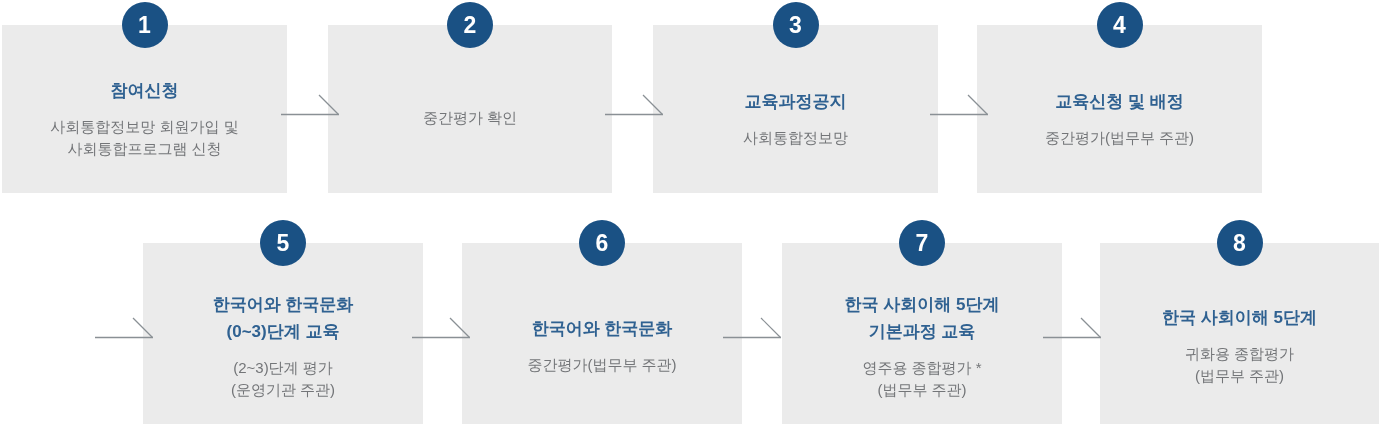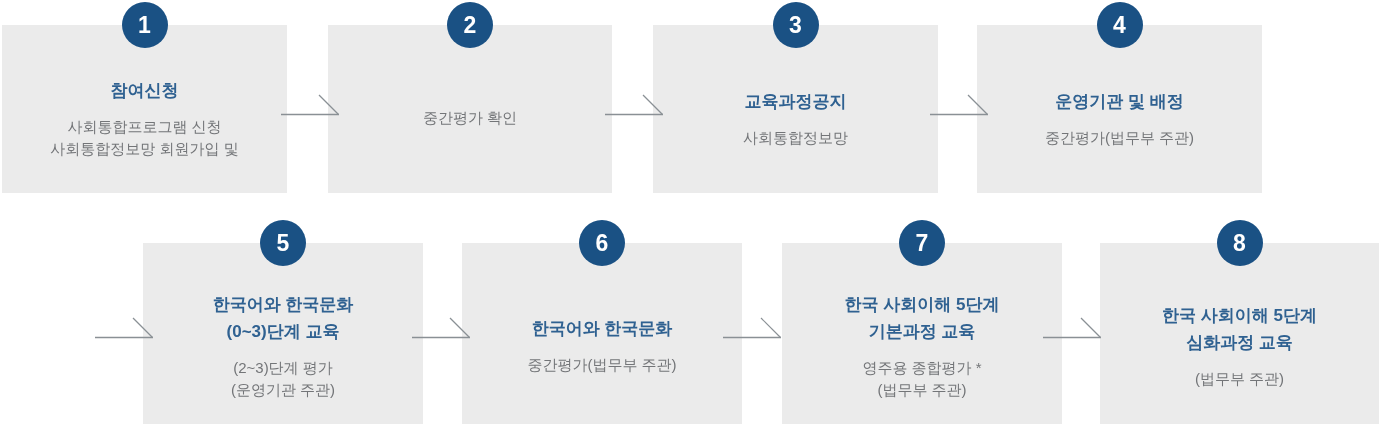--- a/index.html
+++ b/index.html
@@ -83,22 +83,22 @@
 
   <div class="step row1 s1">
     <div class="badge">
       <span>1</span>
     </div>
     <div class="stitle">
       <span class="line">참여신청</span>
       <span class="line"></span>
     </div>
     <div class="sdesc">
+      <span class="line">사회통합정보망 회원가입 및</span>
       <span class="line">사회통합프로그램 신청</span>
-      <span class="line">사회통합정보망 회원가입 및</span>
     </div>
   </div>
 
   <div class="step row1 s2">
     <div class="badge">
       <span>2</span>
     </div>
     <div class="sdesc">
       <span class="line">중간평가 확인</span>
       <span class="line"></span>
@@ -117,21 +117,21 @@
       <span class="line">사회통합정보망</span>
       <span class="line"></span>
     </div>
   </div>
 
   <div class="step row1 s4">
     <div class="badge">
       <span>4</span>
     </div>
     <div class="stitle">
-      <span class="line">운영기관 및 배정</span>
+      <span class="line">교육신청 및 배정</span>
       <span class="line"></span>
     </div>
     <div class="sdesc">
       <span class="line">중간평가(법무부 주관)</span>
       <span class="line"></span>
     </div>
   </div>
 
   <div class="step row2 s5">
     <div class="badge">
@@ -173,23 +173,23 @@
       <span class="line">(법무부 주관)</span>
     </div>
   </div>
 
   <div class="step row2 s8">
     <div class="badge">
       <span>8</span>
     </div>
     <div class="stitle">
       <span class="line">한국 사회이해 5단계</span>
-      <span class="line">심화과정 교육</span>
-    </div>
-    <div class="sdesc">
+    </div>
+    <div class="sdesc">
+      <span class="line">귀화용 종합평가</span>
       <span class="line">(법무부 주관)</span>
     </div>
   </div>
 
   <svg class="arrow a1" viewBox="0 0 58 24" aria-hidden="true">
     <line x1="0" y1="22.5" x2="58" y2="22.5" stroke-width="1.6"></line>
     <line x1="38" y1="3" x2="57.5" y2="22.5" stroke-width="1.2"></line>
   </svg>
   <svg class="arrow a2" viewBox="0 0 58 24" aria-hidden="true">
     <line x1="0" y1="22.5" x2="58" y2="22.5" stroke-width="1.6"></line>

